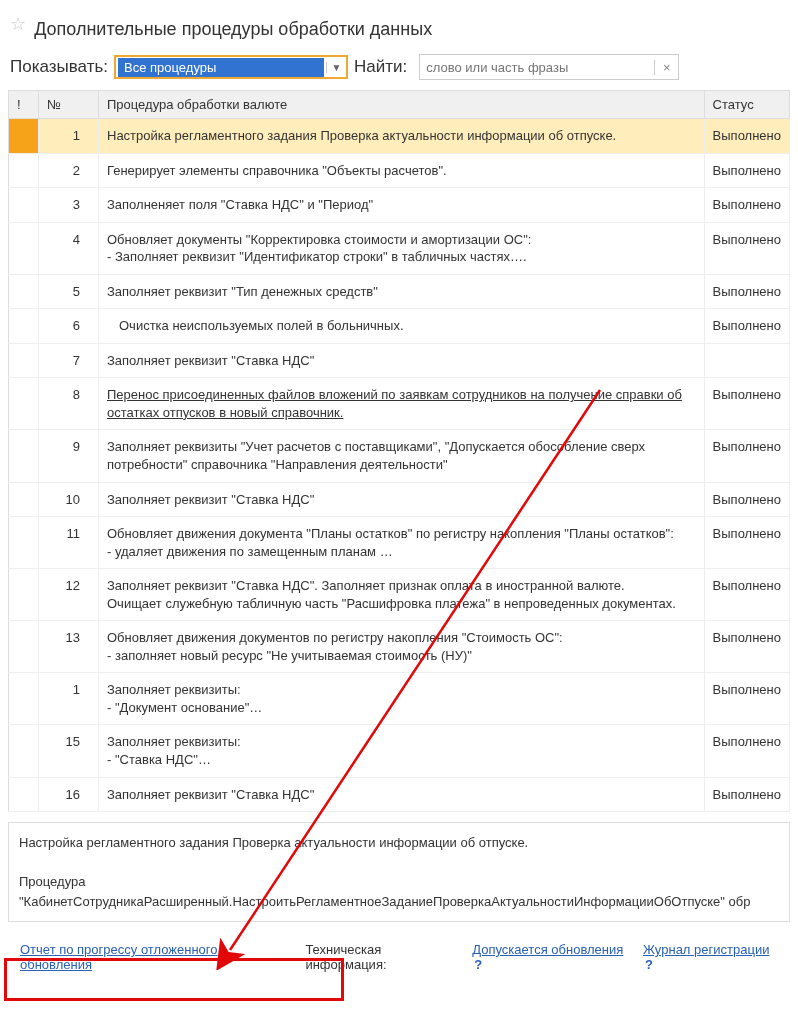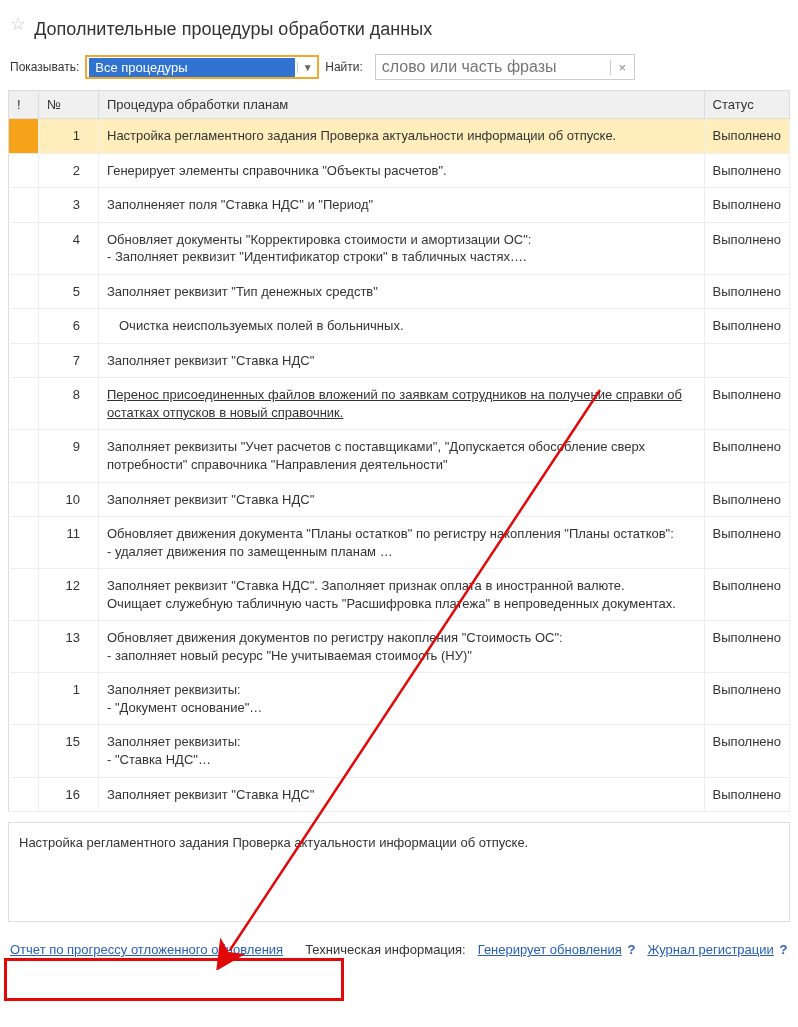--- a/index.html
+++ b/index.html
@@ -25,21 +25,21 @@
       font-weight: normal;
       margin-top: 11px;
     }
     .toolbar {
       display: flex;
       align-items: center;
       padding: 4px 10px 10px 10px;
       gap: 6px;
     }
     .toolbar-label {
-      font-size: 12px;
+      font-size: 17px;
     }
     .dropdown {
       display: flex;
       align-items: center;
       border: 2px solid #f0a830;
       background: #fff;
       height: 24px;
       width: 234px;
     }
     .dropdown-text {
@@ -64,21 +64,21 @@
       border: 1px solid #ccc;
       height: 26px;
       width: 260px;
       margin-left: 6px;
     }
     .search-input {
       flex: 1;
       border: none;
       outline: none;
       padding: 2px 6px;
-      font-size: 16px;
+      font-size: 13px;
       color: #999;
     }
     .search-clear {
       width: 24px;
       text-align: center;
       color: #888;
       border-left: 1px solid #ccc;
       cursor: pointer;
     }
     .table {
@@ -116,21 +116,21 @@
       border: 1px solid #ddd;
       padding: 10px;
       height: 100px;
       font-size: 13px;
       line-height: 1.5;
       overflow: hidden;
     }
     .footer {
       display: flex;
       align-items: flex-end;
-      padding: 10px 10px;
+      padding: 10px 20px;
       gap: 12px;
       font-size: 13px;
     }
     .link {
       color: #2860b5;
       text-decoration: underline;
       cursor: pointer;
     }
     .help-icon {
       color: #2860b5;
@@ -172,21 +172,21 @@
     <input class="search-input" placeholder="слово или часть фразы" style="">
     <span class="search-clear">×</span>
   </div>
 </div>
 
 <table class="table">
   <thead>
     <tr>
       <th class="col-priority">!</th>
       <th class="col-num" style="text-align:left">№</th>
-      <th>Процедура обработки планам</th>
+      <th>Процедура обработки валюте</th>
       <th class="col-status">Статус</th>
     </tr>
   </thead>
   <tbody id="table-body">
       <tr class="row-selected">
         <td class="col-priority"></td>
         <td class="col-num">1</td>
         <td style="white-space: pre-line;">Настройка регламентного задания Проверка актуальности информации об отпуске.</td>
         <td class="col-status">Выполнено</td>
       </tr>
@@ -285,27 +285,28 @@
         <td class="col-num">16</td>
         <td style="white-space: pre-line;">Заполняет реквизит "Ставка НДС"</td>
         <td class="col-status">Выполнено</td>
       </tr>
     </tbody>
 </table>
 
 <div class="detail-panel">
   <div>Настройка регламентного задания Проверка актуальности информации об отпуске.</div>
   <br>
+  <div>Процедура "КабинетСотрудникаРасширенный.НастроитьРегламентноеЗаданиеПроверкаАктуальностиИнформацииОбОтпуске" обр</div>
 </div>
 
 <div class="footer">
   <span class="link">Отчет по прогрессу отложенного обновления</span>
   <span style="margin-left:10px">Техническая информация:</span>
   <span>
-    <span class="link">Генерирует обновления</span>
+    <span class="link">Допускается обновления</span>
     <span class="help-icon">?</span>
   </span>
   <span>
     <span class="link">Журнал регистрации</span>
     <span class="help-icon">?</span>
   </span>
 </div>
 
 <div class="red-box"></div>
 <svg class="arrow-svg" width="420" height="590">

